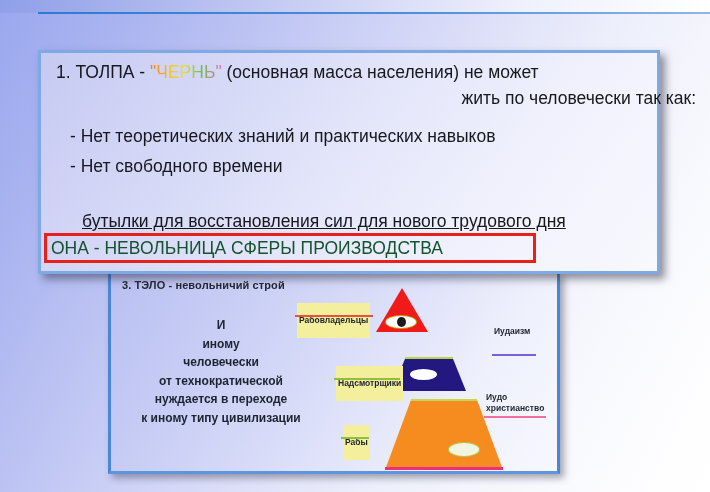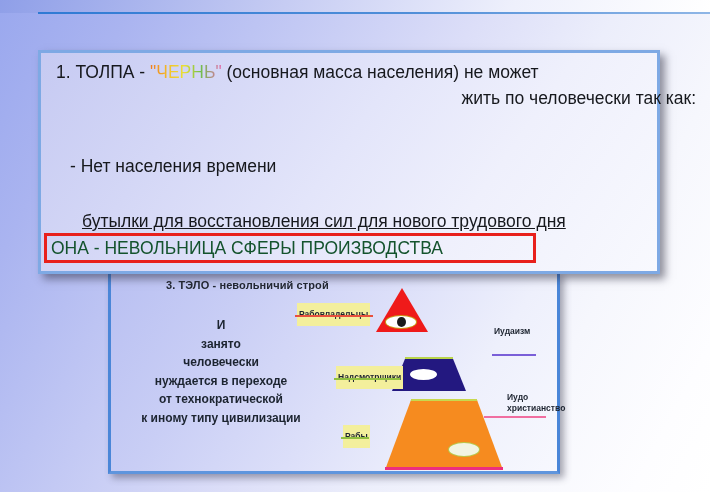--- a/index.html
+++ b/index.html
@@ -64,21 +64,20 @@
     background: linear-gradient(180deg, #20242c 0%, #3a4049 45%, #6d7682 100%);
   }
   .inner-title {
     position: absolute;
     left: 122px; top: 279px;
     width: 260px;
     font-size: 11px;
     color: #232832;
     font-weight: 600;
     letter-spacing: 0.1px;
-    margin-left: 44px;
   }
 
   
   .para {
     position: absolute;
     left: 112px; top: 316px;
     width: 218px;
     text-align: center;
     font-size: 12px;
     font-weight: 700;
@@ -163,40 +162,40 @@
 
   
   .lbl {
     position: absolute;
     font-size: 8.5px;
     font-weight: 700;
     color: #1d2430;
     line-height: 11px;
     white-space: nowrap;
   }
-  .lbl.hl-yellow { background: #f3ef9c; padding: 6px 2px; }
+  .lbl.hl-yellow { background: #f3ef9c; padding: 12px 2px; }
   .lbl-underline {
     position: absolute;
     height: 2px;
   }
   .ul-red { background: #e8513d; }
   .ul-green { background: #8fbf3f; }
   .ul-purple { background: #7a5fd8; }
   .ul-pink { background: #f06ea0; }
 
   .lbl-slaveowners { left: 297px; top: 303px; }
   .ul-slaveowners  { left: 295px; top: 315px; width: 78px; }
 
   .lbl-overseers { left: 336px; top: 366px; }
   .ul-overseers  { left: 334px; top: 378px; width: 66px; }
 
   .lbl-judaism { left: 494px; top: 326px; }
   .ul-judaism  { left: 492px; top: 354px; width: 44px; }
 
-  .lbl-judeochrist { left: 486px; top: 392px; margin-left: 21px; }
+  .lbl-judeochrist { left: 486px; top: 392px; }
   .ul-judeochrist  { left: 484px; top: 416px; width: 62px; }
 
   .lbl-slaves { left: 343px; top: 425px; }
   .ul-slaves  { left: 341px; top: 437px; width: 28px; }
 
   
   .overlay {
     position: absolute;
     left: 38px; top: 50px;
     width: 622px; height: 224px;
@@ -253,24 +252,24 @@
   <div class="bg-top-strip"></div>
   <div class="bg-top-line"></div>
 
   <div class="inner-topbar"></div>
   <div class="inner-panel"></div>
 
   <div class="inner-title">3. ТЭЛО - невольничий строй</div>
 
   <div class="para">
     <div>И</div>
-    <div>занято</div>
+    <div>иному</div>
     <div>человечески</div>
+    <div>от технократической</div>
     <div>нуждается в переходе</div>
-    <div>от технократической</div>
     <div>к иному типу цивилизации</div>
   </div>
 
   <div class="tri"></div>
   <div class="tri-eye"></div>
   <div class="tri-pupil"></div>
 
   <div class="trap-navy"></div>
   <div class="trap-navy-top"></div>
   <div class="navy-eye"></div>
@@ -296,19 +295,20 @@
   <div class="lbl-underline ul-pink ul-judeochrist"></div>
 
   <div class="lbl hl-yellow lbl-slaves">Рабы</div>
   <div class="lbl-underline ul-green ul-slaves"></div>
 
   <div class="overlay"></div>
 
   <div class="ov-text ov-l1"><span>1. ТОЛПА - </span><span class="rainbow">"ЧЕРНЬ"</span><span>  (основная масса населения) не может</span></div>
 
   <div class="ov-text ov-l2">жить по человечески так как:</div>
-  <div class="ov-text ov-l4">- Нет населения времени</div>
+  <div class="ov-text ov-l3">- Нет теоретических знаний и практических навыков</div>
+  <div class="ov-text ov-l4">- Нет свободного времени</div>
   <div class="ov-text ov-l6">бутылки для восстановления сил для нового трудового дня</div>
 
   <div class="ov-emph"></div>
   <div class="ov-emph-text">ОНА - НЕВОЛЬНИЦА СФЕРЫ ПРОИЗВОДСТВА</div>
 
 </div>
 
 </body></html>

